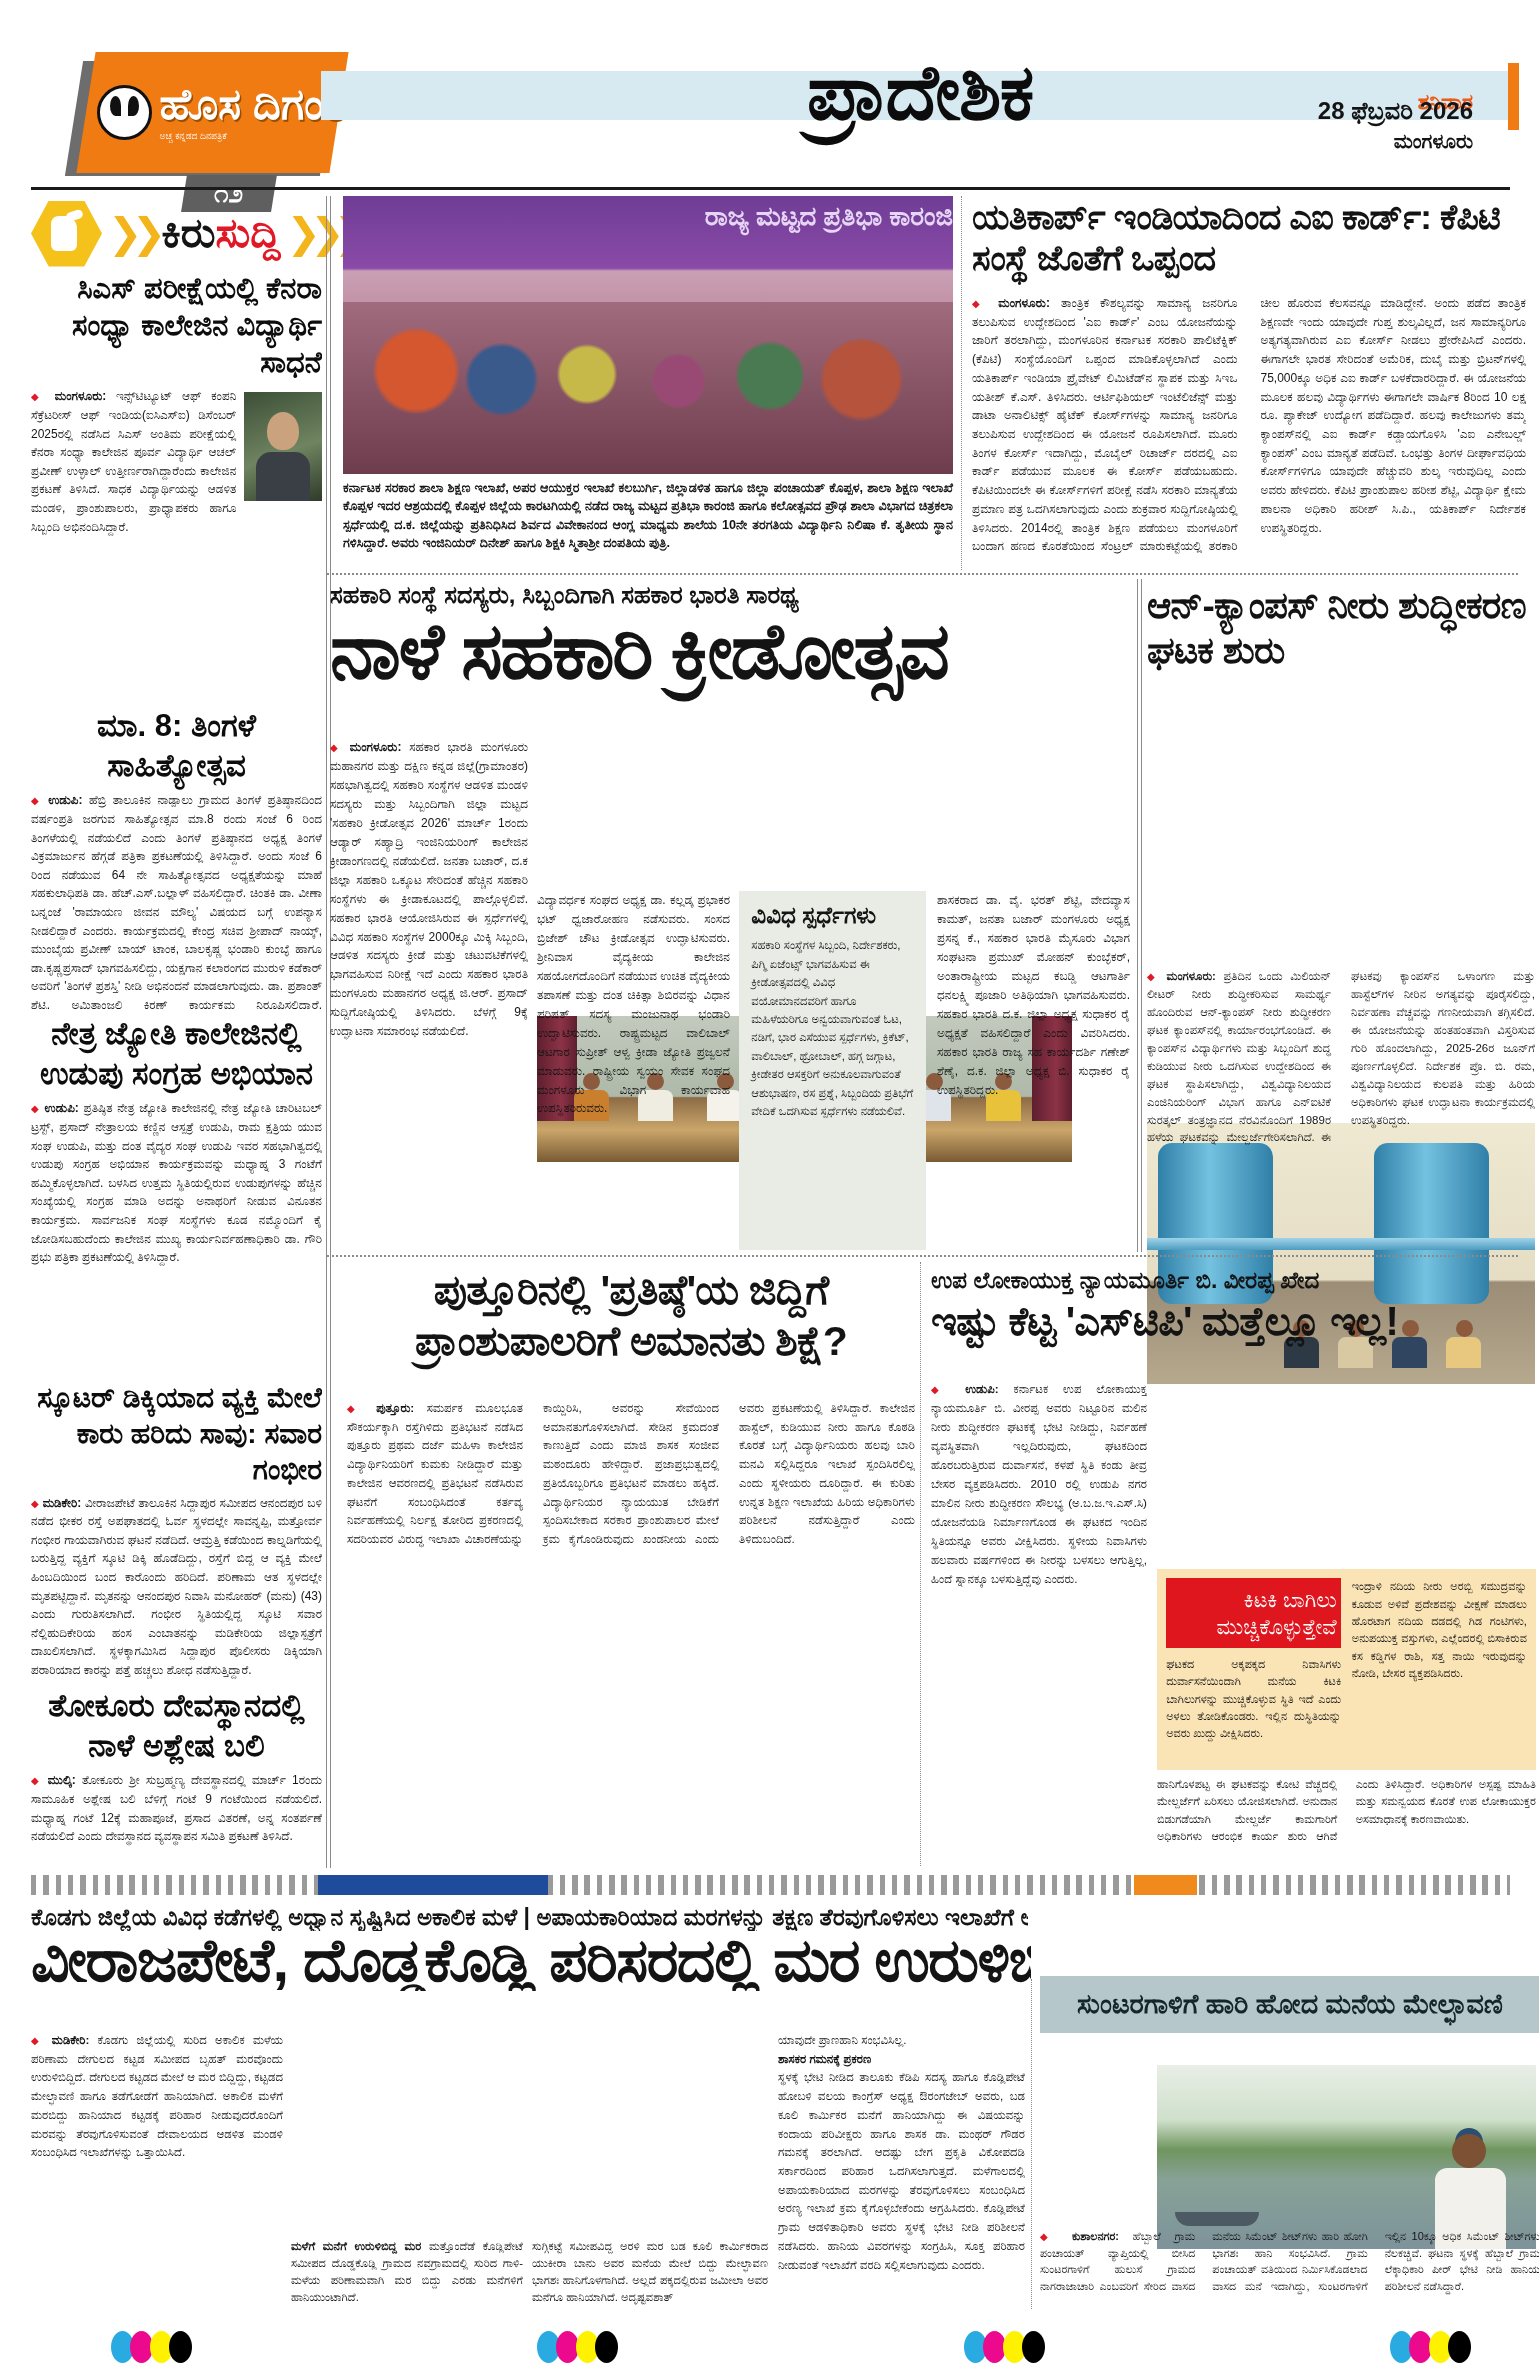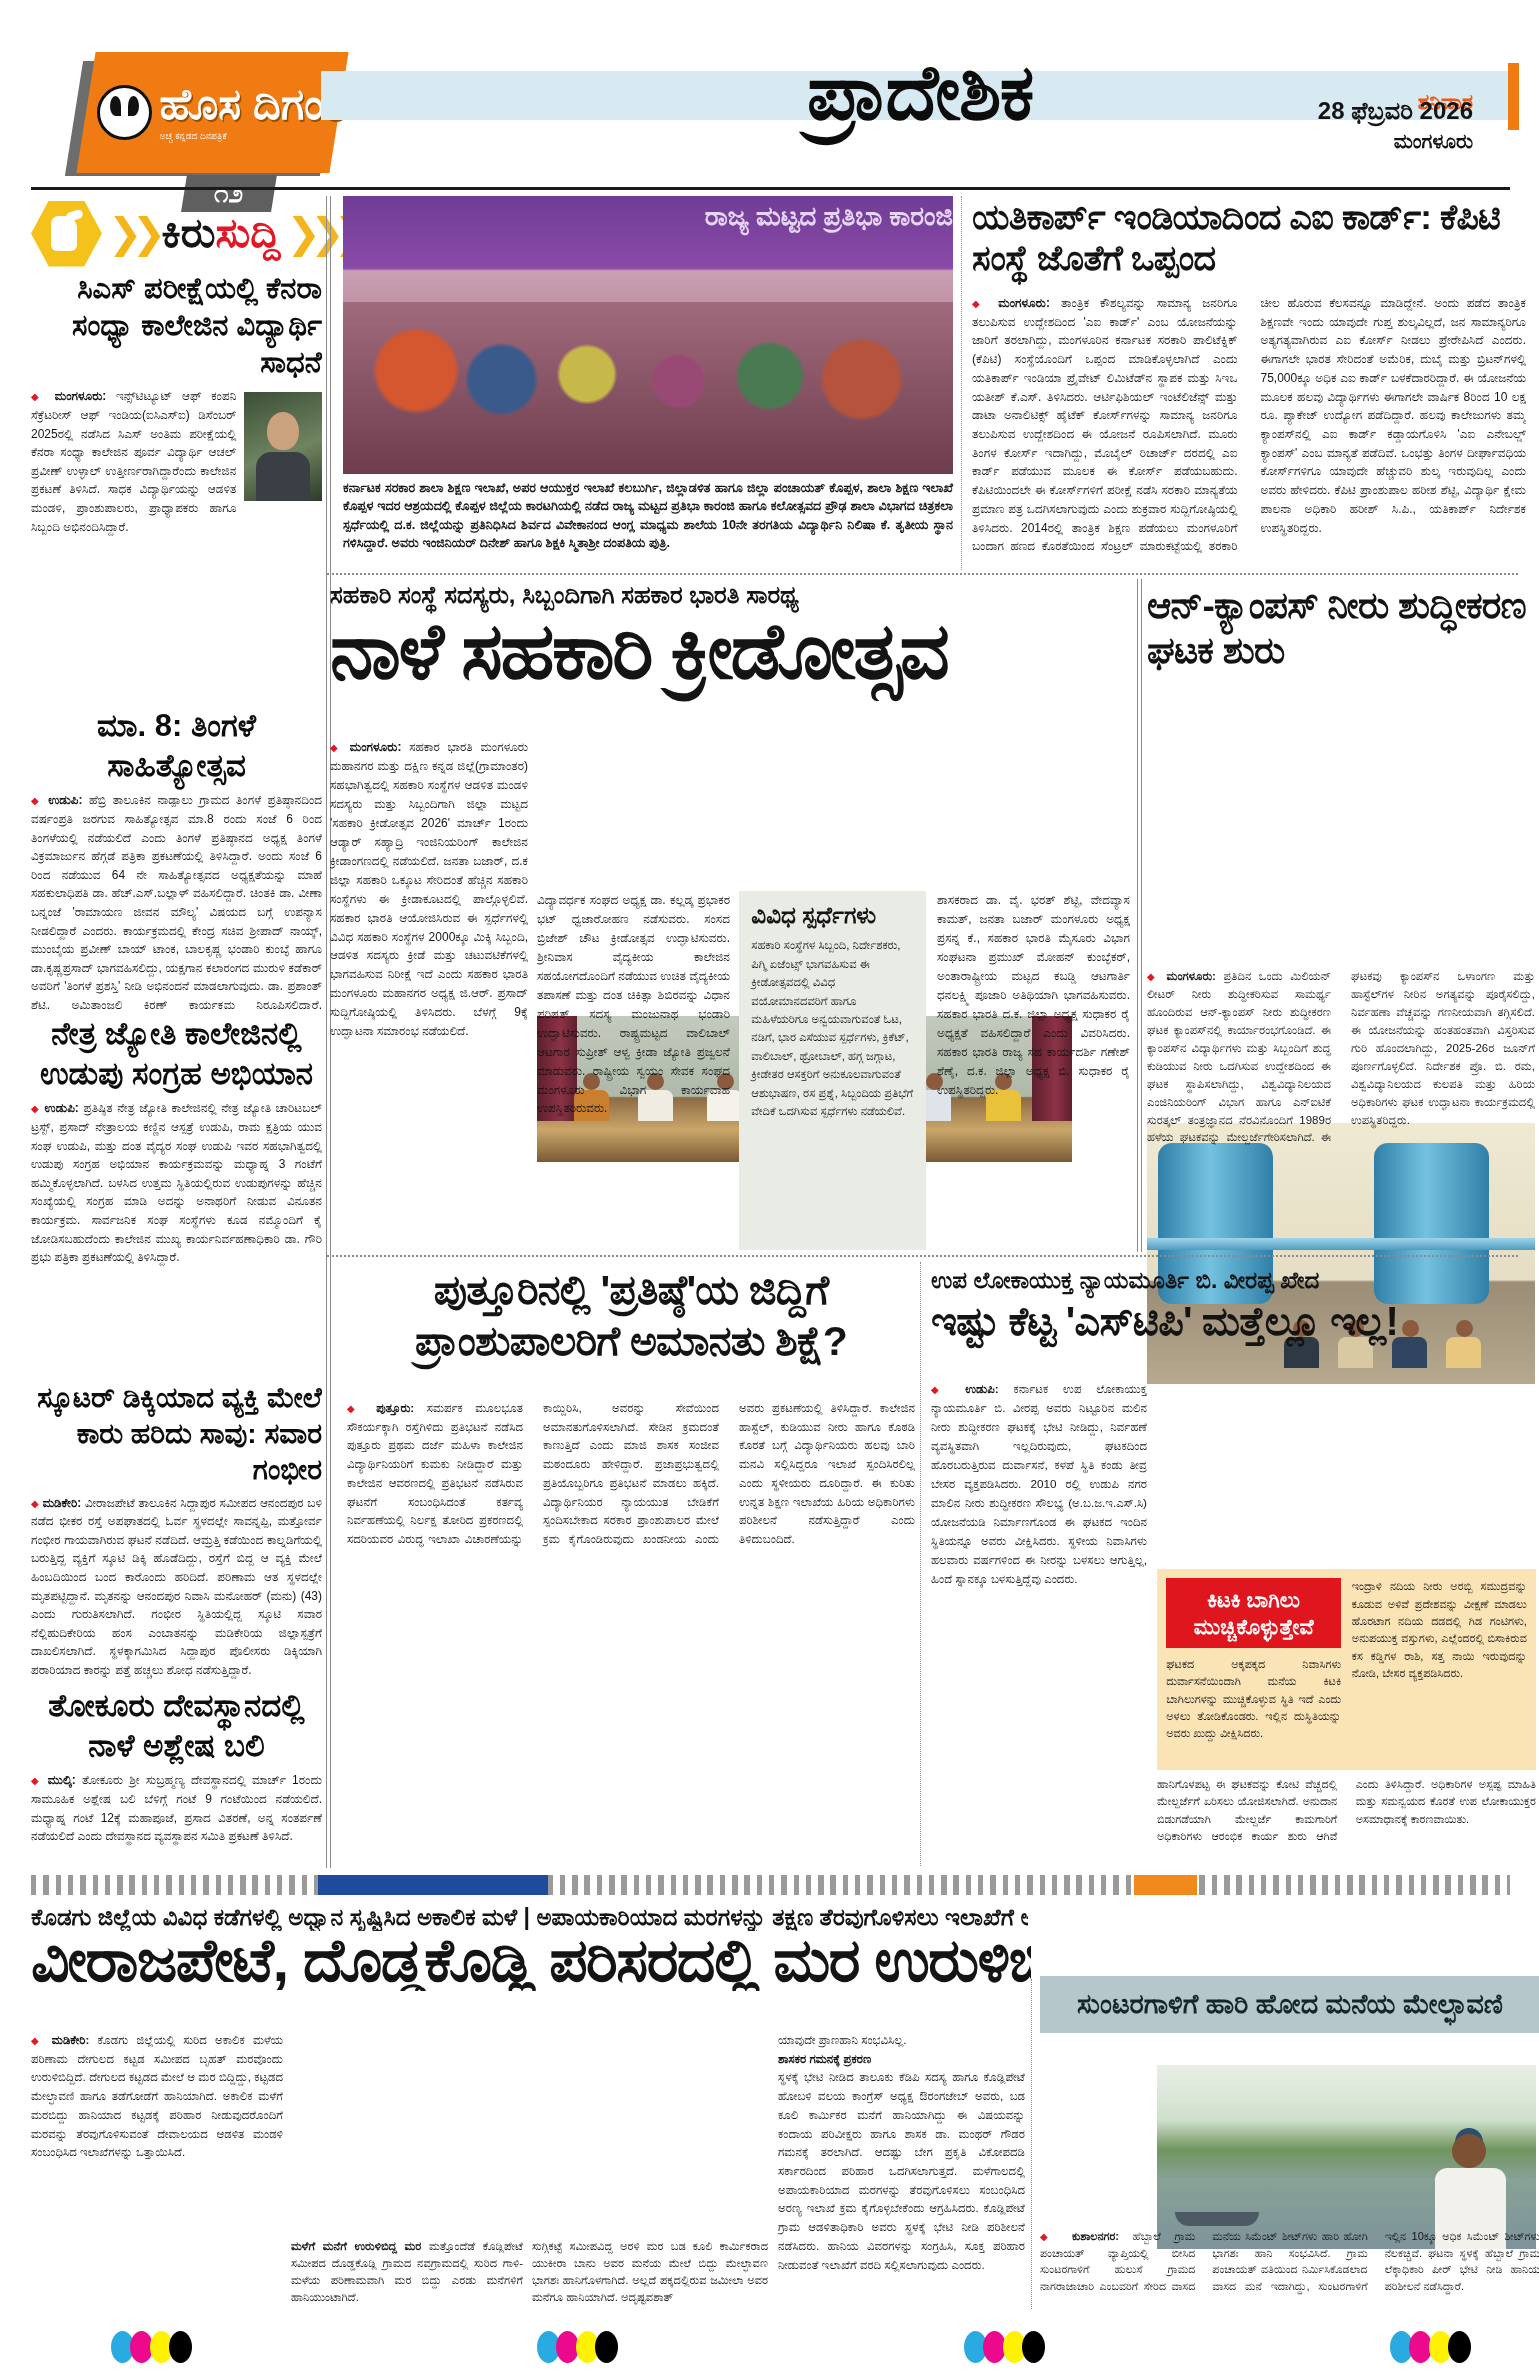--- a/index.html
+++ b/index.html
@@ -106,21 +106,21 @@
   #stp-kicker{left:931px;top:1267px;width:604px;font-size:23px;font-weight:bold;}
   #stp-head{left:931px;top:1299px;width:604px;font-size:40px;font-weight:bold;letter-spacing:-0.8px;line-height:1.1;}
   #stp-colL{left:931px;top:1380px;width:216px;height:486px;font-size:11.7px;line-height:1.62;}
   #photo4{left:1157px;top:1380px;width:379px;height:184px;background:linear-gradient(#e9eee6 0,#cfe0cc 30%,#70955e 46%,#87a296 62%,#7e939b 100%);position:relative;overflow:hidden;}
   #photo4 .boat{position:absolute;left:18.4px;bottom:23px;width:84px;height:14px;border-radius:0 0 31px 31px;background:#4c5a63;}
   #photo4 .man{position:absolute;right:20px;bottom:0;width:92px;height:115px;}
   #photo4 .man:before{content:"";position:absolute;left:28px;top:0;width:34px;height:34px;border-radius:50%;background:#7c5134;box-shadow:0 -9.2px 0 -3.1px #2b4f73;}
   #photo4 .man:after{content:"";position:absolute;left:10.7px;top:34px;width:71px;height:81px;border-radius:12.3px 12.3px 0 0;background:#f2f1ec;}
   #stp-cream{left:1157px;top:1569px;width:379px;height:201px;background:#fae3b5;display:flex;gap:10.7px;padding:9.2px;box-sizing:border-box;}
   #stp-cream .half{flex:1;font-size:11.2px;line-height:1.55;}
-  #stp-red{background:#e0161f;color:#fff;font-size:21px;font-weight:bold;text-align:center;line-height:1.3;padding:7.7px 4.6px;margin-bottom:7.7px;}
+  #stp-red{background:#e0161f;color:#fff;font-size:21px;font-weight:normal;text-align:right;line-height:1.3;padding:7.7px 4.6px;margin-bottom:7.7px;}
   #stp-below{left:1157px;top:1776px;width:379px;height:90px;column-count:2;column-gap:18.4px;font-size:11.2px;line-height:1.55;}
 
   
   #stripes{left:31px;top:1875px;width:1479px;height:20px;background:repeating-linear-gradient(90deg,#9a9a9a 0 5.4px,#ffffff 5.4px 12.3px);}
   #stripe-blue{left:318px;top:1875px;width:230px;height:20px;background:#1e4b9b;}
   #stripe-orange{left:1134px;top:1875px;width:63px;height:20px;background:#f18a1d;}
   #st-kicker{left:31px;top:1904px;width:997px;font-size:23px;font-weight:bold;white-space:nowrap;overflow:hidden;}
   #st-head{left:31px;top:1931px;width:1000px;font-size:60px;font-weight:bold;letter-spacing:-1.5px;line-height:1;white-space:nowrap;overflow:hidden;}
   #st-col1{left:31px;top:2031px;width:252px;height:278px;font-size:11.7px;line-height:1.6;}
   #st-under1{left:291px;top:2238px;width:232px;height:74px;font-size:11.4px;line-height:1.5;}

